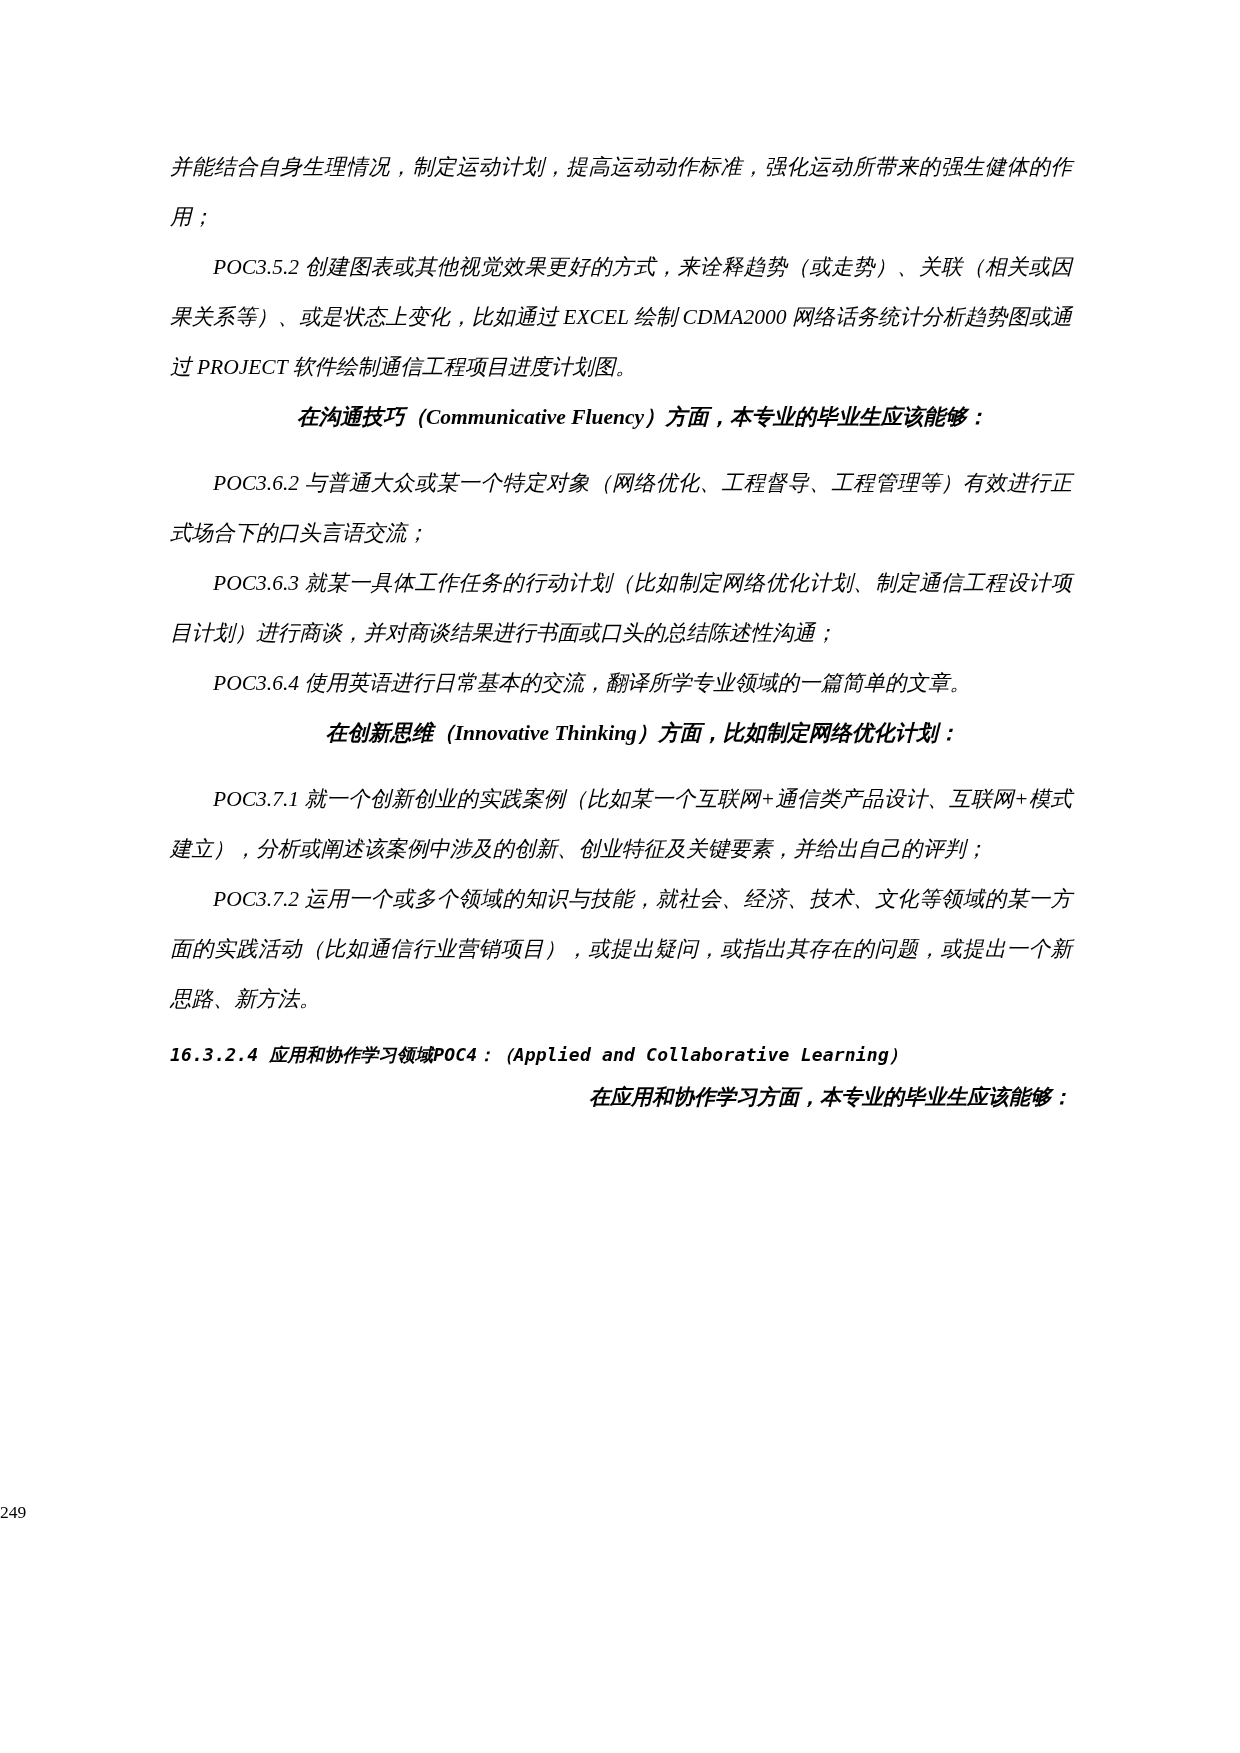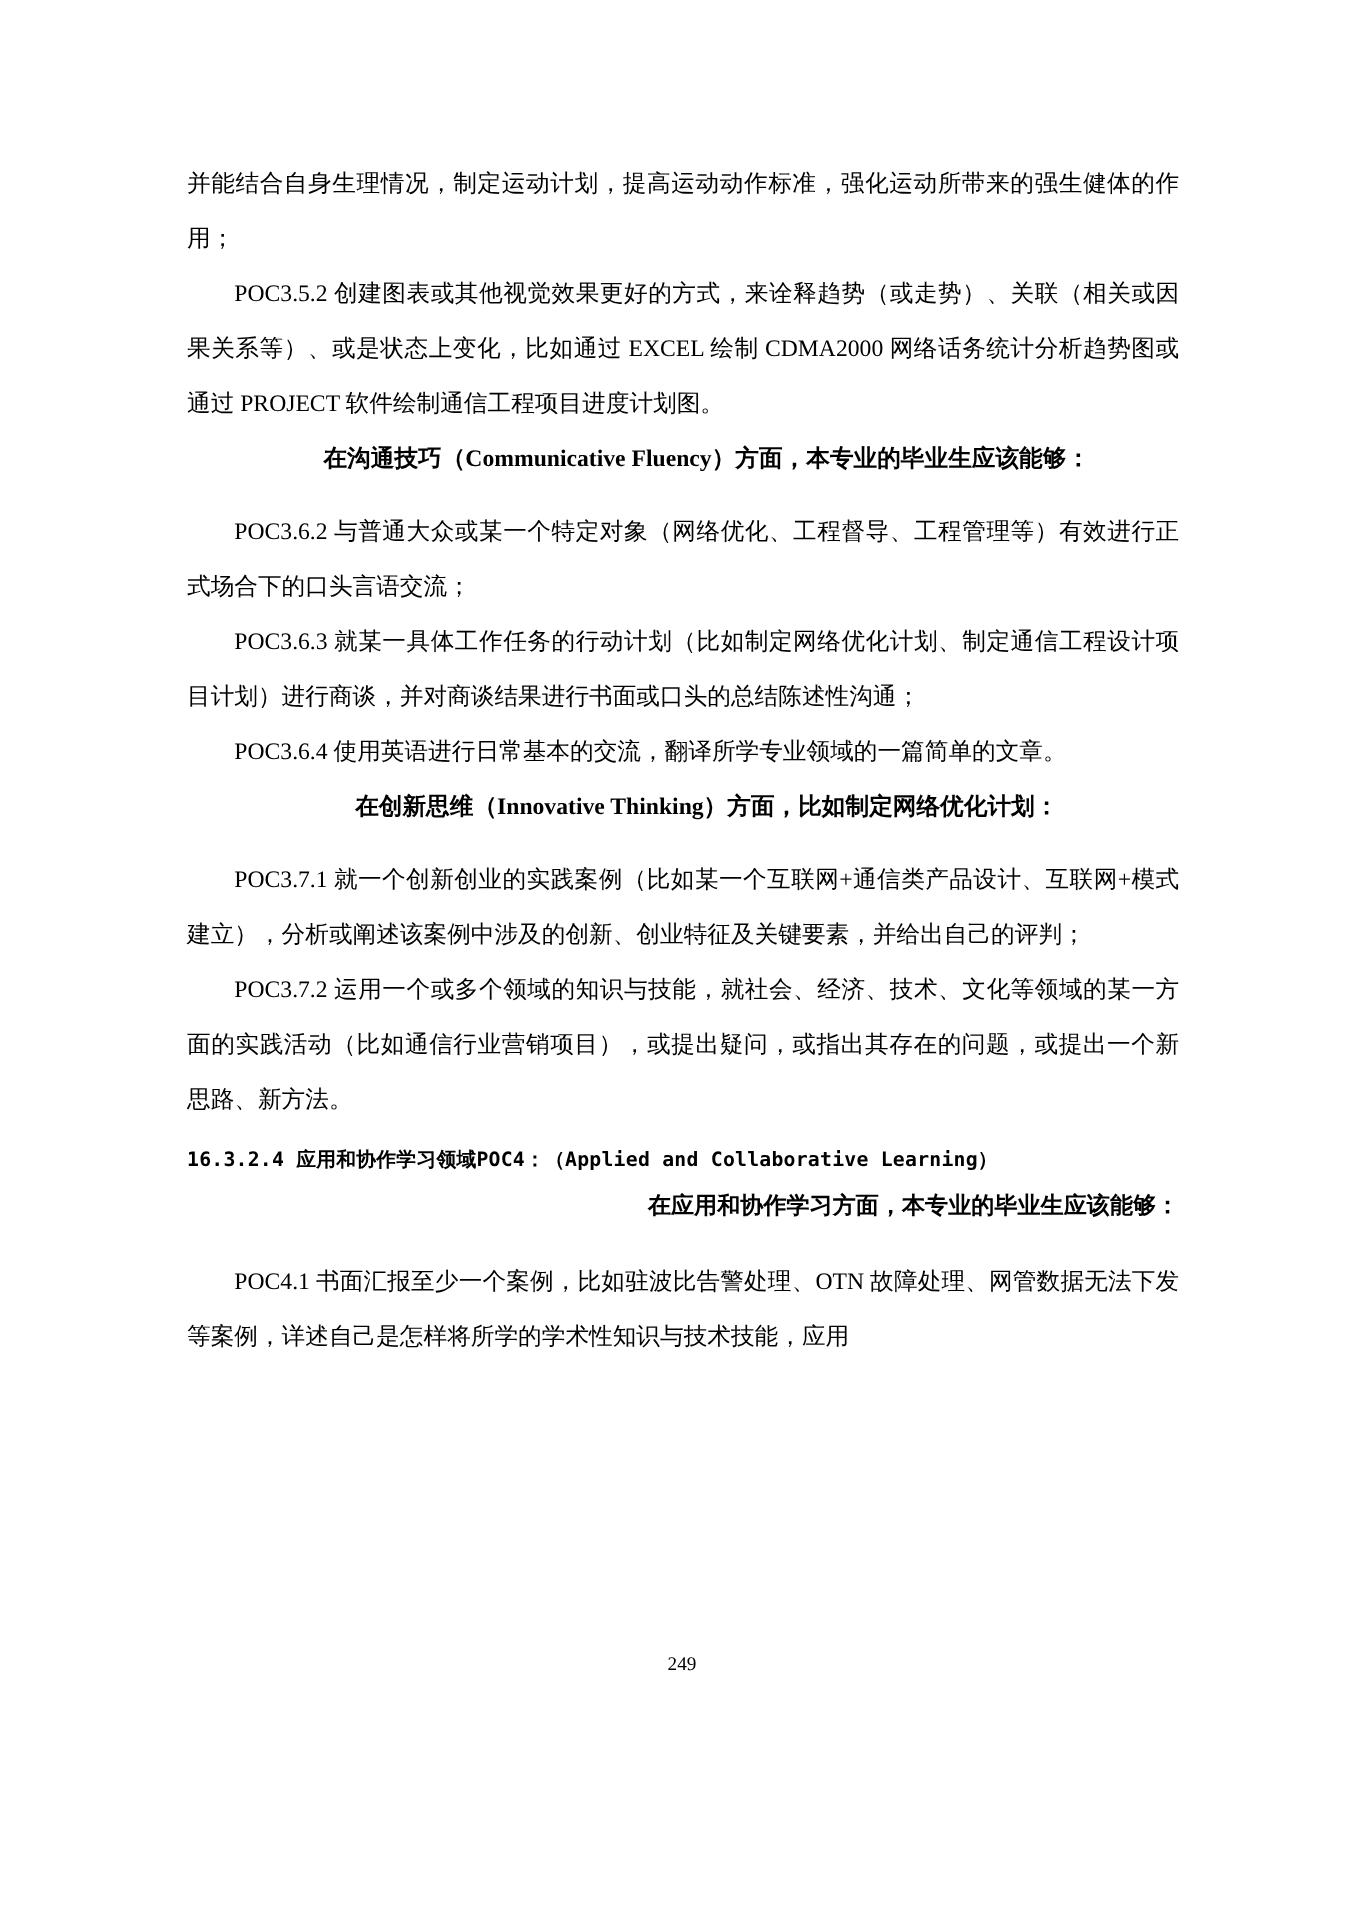--- a/index.html
+++ b/index.html
@@ -15,20 +15,21 @@
     color: #000000;
   }
   .content {
     position: absolute;
     top: 142px;
     left: 170px;
     right: 168px;
     text-align: justify;
     font-size: 21.5px;
     line-height: 50px;
+    font-style: italic;
   }
   .p-body {
     text-indent: 2em;
     margin: 0;
   }
   .p-body.no-indent {
     text-indent: 0;
   }
   .p-heading {
     font-weight: bold;
@@ -53,37 +54,36 @@
     margin: 0 0 22px 0;
     text-align: right;
     font-family: "Liberation Sans", "DejaVu Sans", sans-serif;
     font-size: 21px;
   }
   .footer {
     position: absolute;
     top: 1500px;
     left: 0;
     width: 100%;
-    text-align: center;
+    text-align: left;
     font-size: 17.5px;
     line-height: 24px;
   }
 </style>
 </head>
 <body>
 
 <div class="page">
   <div class="content">
     <p class="p-body no-indent">并能结合自身生理情况，制定运动计划，提高运动动作标准，强化运动所带来的强生健体的作用；</p>
     <p class="p-body">POC3.5.2 创建图表或其他视觉效果更好的方式，来诠释趋势（或走势）、关联（相关或因果关系等）、或是状态上变化，比如通过 EXCEL 绘制 CDMA2000 网络话务统计分析趋势图或通过 PROJECT 软件绘制通信工程项目进度计划图。</p>
     <p class="p-heading">在沟通技巧（Communicative Fluency）方面，本专业的毕业生应该能够：</p>
     <p class="p-body">POC3.6.2 与普通大众或某一个特定对象（网络优化、工程督导、工程管理等）有效进行正式场合下的口头言语交流；</p>
     <p class="p-body">POC3.6.3 就某一具体工作任务的行动计划（比如制定网络优化计划、制定通信工程设计项目计划）进行商谈，并对商谈结果进行书面或口头的总结陈述性沟通；</p>
     <p class="p-body">POC3.6.4 使用英语进行日常基本的交流，翻译所学专业领域的一篇简单的文章。</p>
     <p class="p-heading">在创新思维（Innovative Thinking）方面，比如制定网络优化计划：</p>
     <p class="p-body">POC3.7.1 就一个创新创业的实践案例（比如某一个互联网+通信类产品设计、互联网+模式建立），分析或阐述该案例中涉及的创新、创业特征及关键要素，并给出自己的评判；</p>
     <p class="p-body">POC3.7.2 运用一个或多个领域的知识与技能，就社会、经济、技术、文化等领域的某一方面的实践活动（比如通信行业营销项目），或提出疑问，或指出其存在的问题，或提出一个新思路、新方法。</p>
     <p class="p-section">16.3.2.4 应用和协作学习领域POC4：（Applied and Collaborative Learning）</p>
     <p class="p-subheading">在应用和协作学习方面，本专业的毕业生应该能够：</p>
-    <p class="p-body">POC4.1 书面汇报至少一个案例，比如驻波比告警处理、OTN 故障处理、网管数据无法下发等案例，详述自己是怎样将所学的学术性知识与技术技能，应用</p>
   </div>
   <div class="footer">249</div>
 </div>
 
 </body></html>

